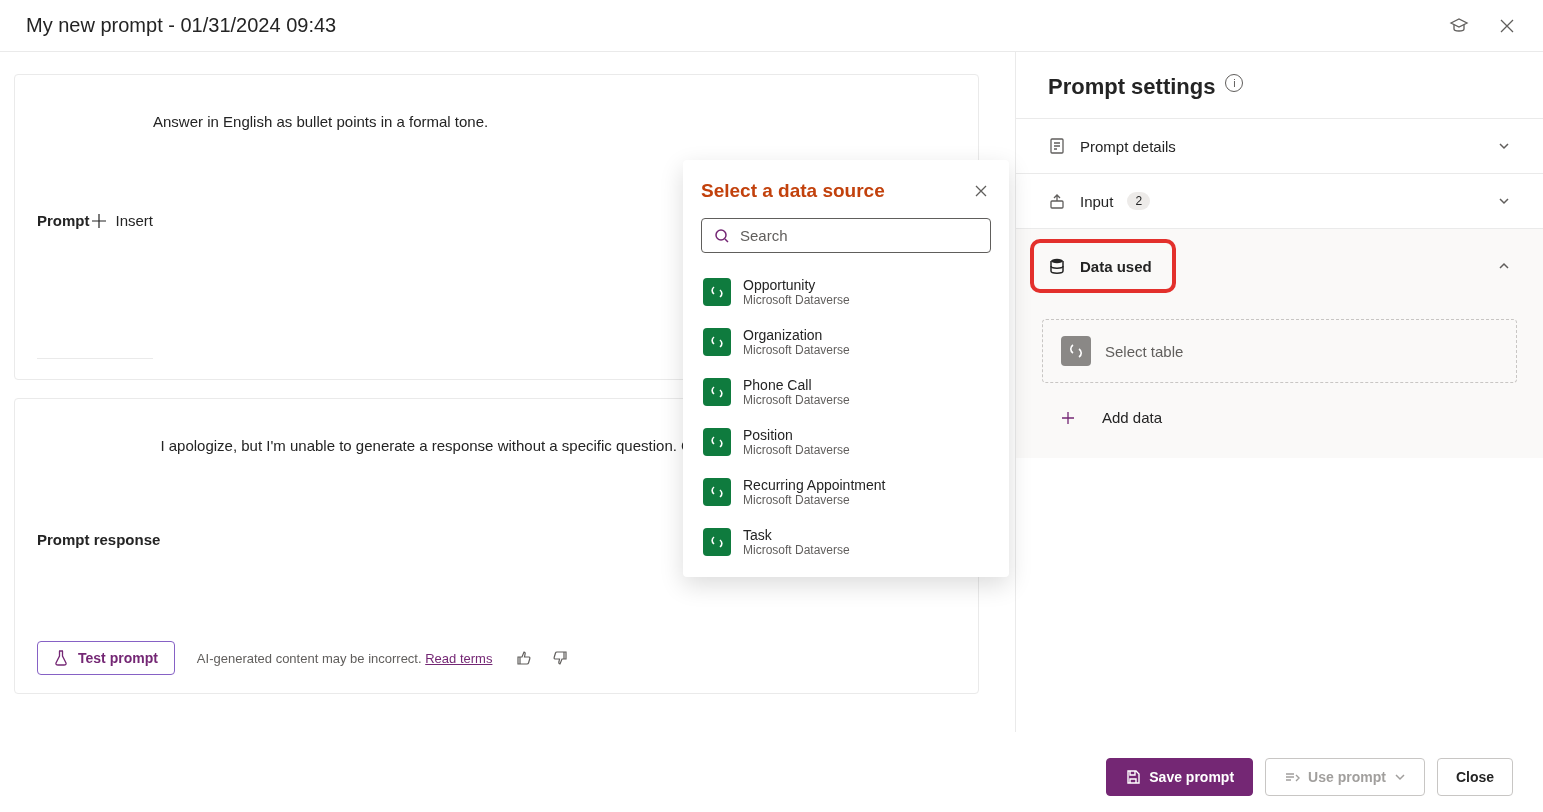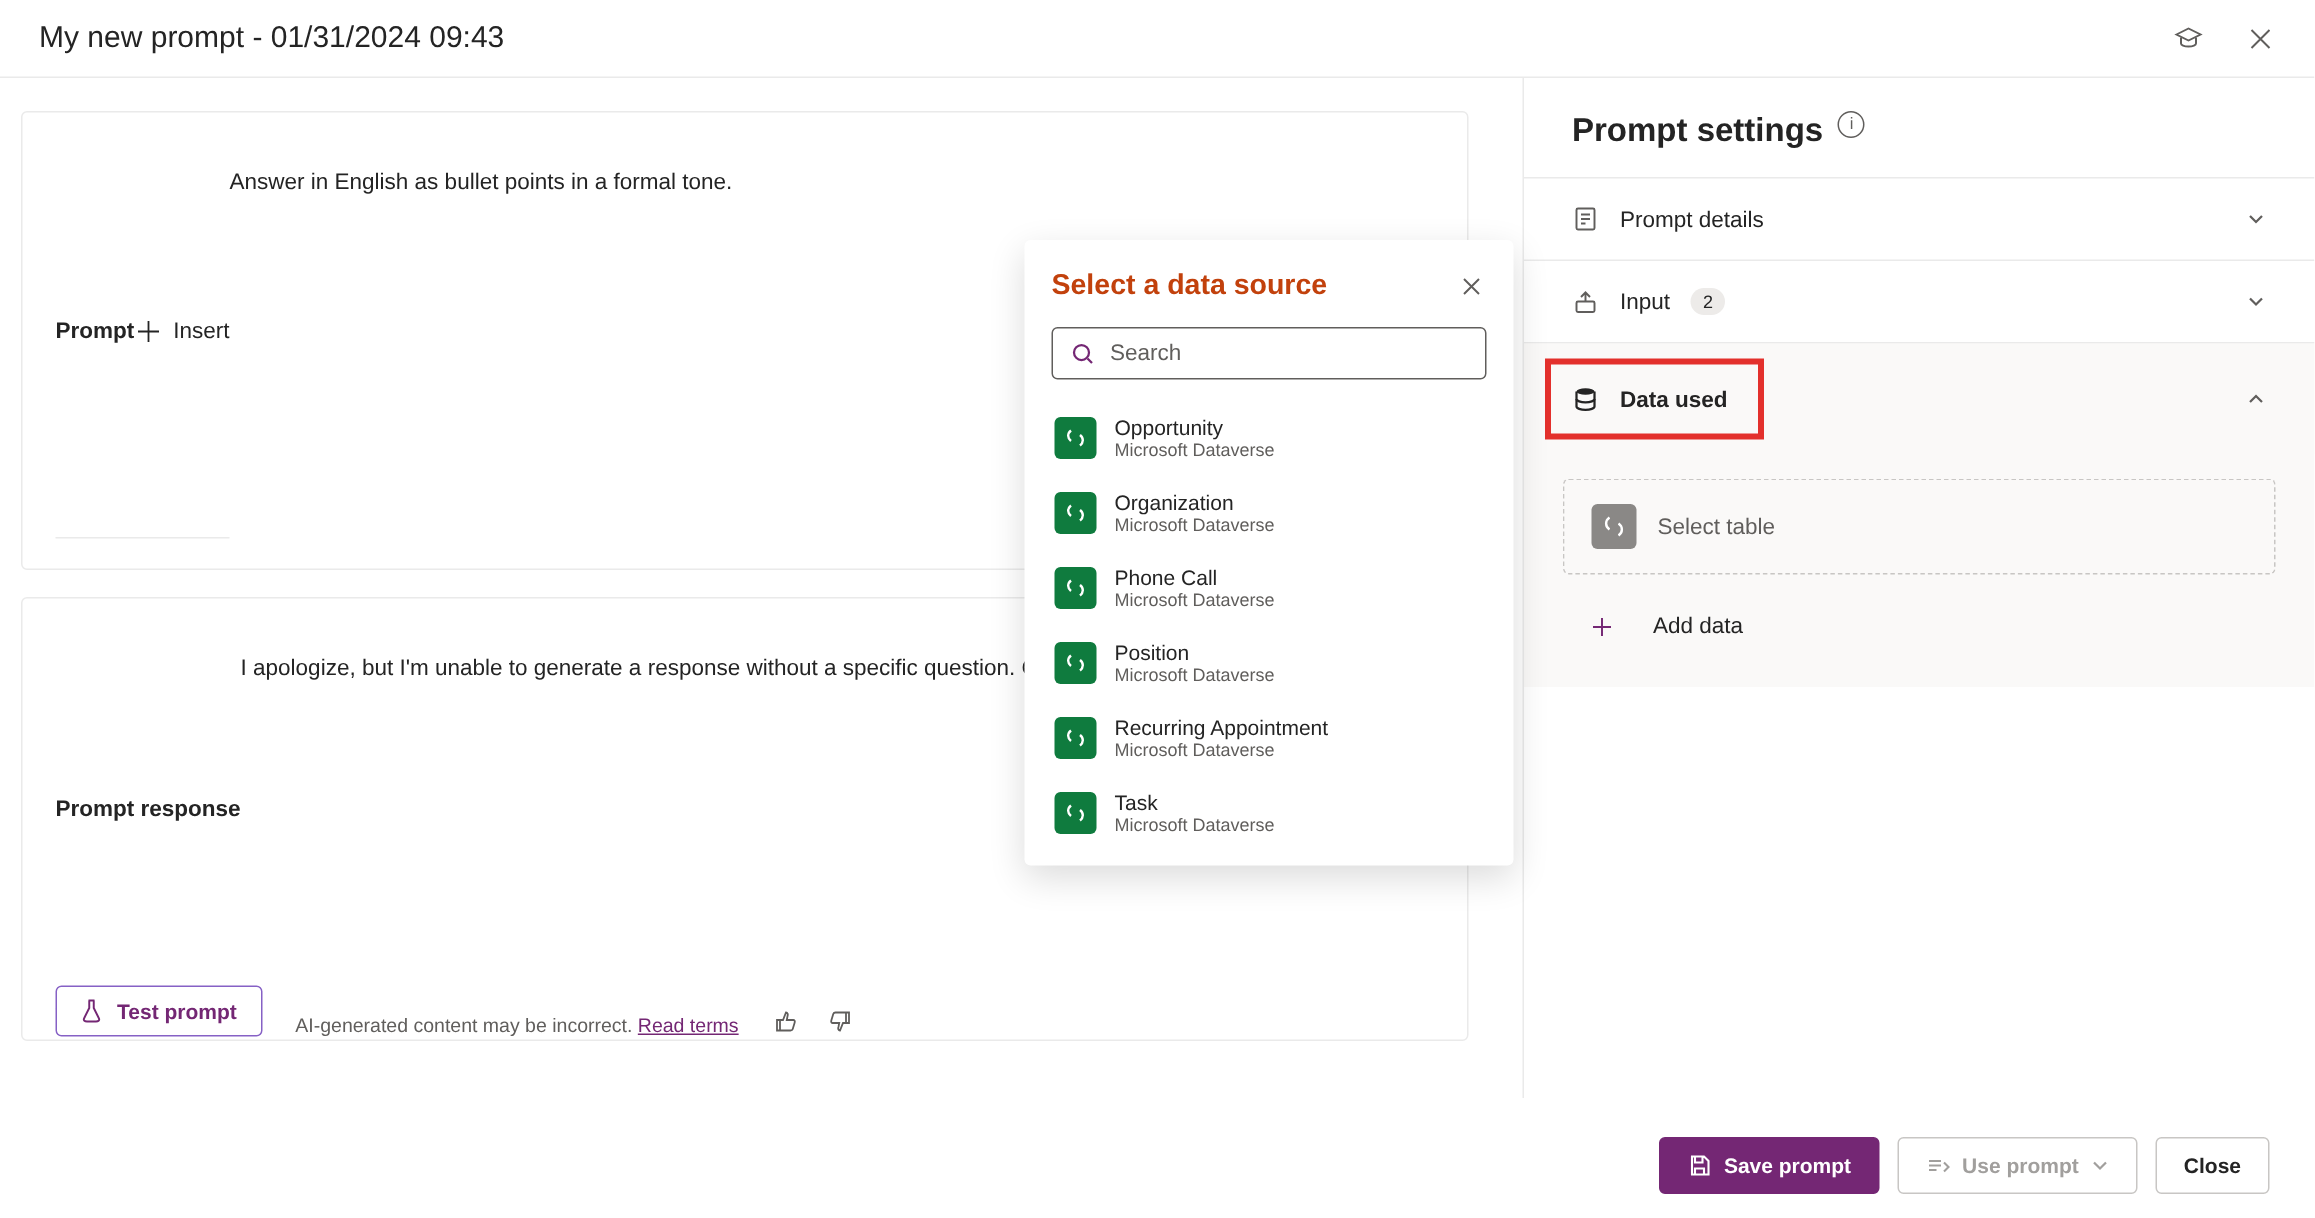--- a/index.html
+++ b/index.html
@@ -18,39 +18,39 @@
 
 
 .card { border: 1px solid #eaeaea; border-radius: 4px; background: #fff; padding: 20px 26px 20px 22px; display: flex; flex-direction: row; width: 965px; }
 .card-header { display: flex; align-items: center; justify-content: space-between; padding-bottom: 12px; border-bottom: 1px solid #eaeaea; }
 .card-title { font-size: 15px; font-weight: 600; color: #242424; }
 .insert-btn { display: flex; align-items: center; gap: 8px; color: #242424; font-size: 15px; cursor: pointer; background: none; border: none; }
 .prompt-card { height: 306px; }
 .prompt-text { font-size: 15px; color: #242424; padding-top: 18px; }
 .response-card { height: 296px; position: relative; }
 .response-text { font-size: 15px; color: #242424; padding-top: 18px; }
-.response-footer { position: absolute; bottom: 2px; left: 22px; right: 26px; display: flex; align-items: flex-end; gap: 22px; }
+.response-footer { position: absolute; bottom: 18px; left: 22px; right: 26px; display: flex; align-items: center; gap: 22px; }
 .test-btn { display: flex; align-items: center; gap: 10px; border: 1px solid #8661c5; color: #742774; background: #fff; padding: 8px 16px; border-radius: 4px; font-size: 14px; cursor: pointer; font-weight: 600; }
 .disclaimer { font-size: 13px; color: #605e5c; }
 .read-terms { color: #742774; text-decoration: underline; cursor: pointer; }
 .fb-icons { display: flex; gap: 16px; }
 
 
 .settings-header { display: flex; align-items: flex-start; gap: 10px; padding: 22px 32px 18px 32px; }
 .settings-title { font-size: 22px; font-weight: 600; color: #242424; }
 .info-icon { width: 18px; height: 18px; border: 1px solid #605e5c; border-radius: 50%; display: flex; align-items: center; justify-content: center; font-size: 11px; color: #605e5c; }
 
 .setting-section { border-top: 1px solid #eaeaea; }
 .section-row { display: flex; align-items: center; padding: 18px 32px; gap: 14px; cursor: pointer; }
 .section-label { font-size: 15px; color: #242424; flex: 1; }
 .section-badge { background: #edebe9; color: #242424; font-size: 12px; padding: 2px 8px; border-radius: 10px; }
 .chevron { margin-left: auto; color: #605e5c; }
 
 .data-used-row { display: flex; align-items: center; padding: 18px 32px; gap: 14px; cursor: pointer; background: #faf9f8; }
-.data-used-highlight { border: 4px solid #e3302c; border-radius: 0; padding: 14px 20px 14px 14px; display: inline-flex; align-items: center; gap: 14px; }
+.data-used-highlight { border: 4px solid #e3302c; border-radius: 10px; padding: 14px 20px 14px 14px; display: inline-flex; align-items: center; gap: 14px; }
 .data-used-label { font-size: 15px; font-weight: 700; color: #242424; }
 
 .select-table { margin: 16px 26px 0 26px; border: 1px dashed #c8c6c4; border-radius: 4px; padding: 16px 18px; display: flex; align-items: center; gap: 14px; background: #faf9f8; }
 .select-table-icon { width: 30px; height: 30px; background: #8a8886; border-radius: 4px; display: flex; align-items: center; justify-content: center; }
 .select-table-label { font-size: 15px; color: #605e5c; }
 
 .add-data { margin: 14px 0 0 26px; display: flex; align-items: center; gap: 26px; padding: 12px 18px; cursor: pointer; }
 .add-data-label { font-size: 15px; color: #242424; }
 
 

